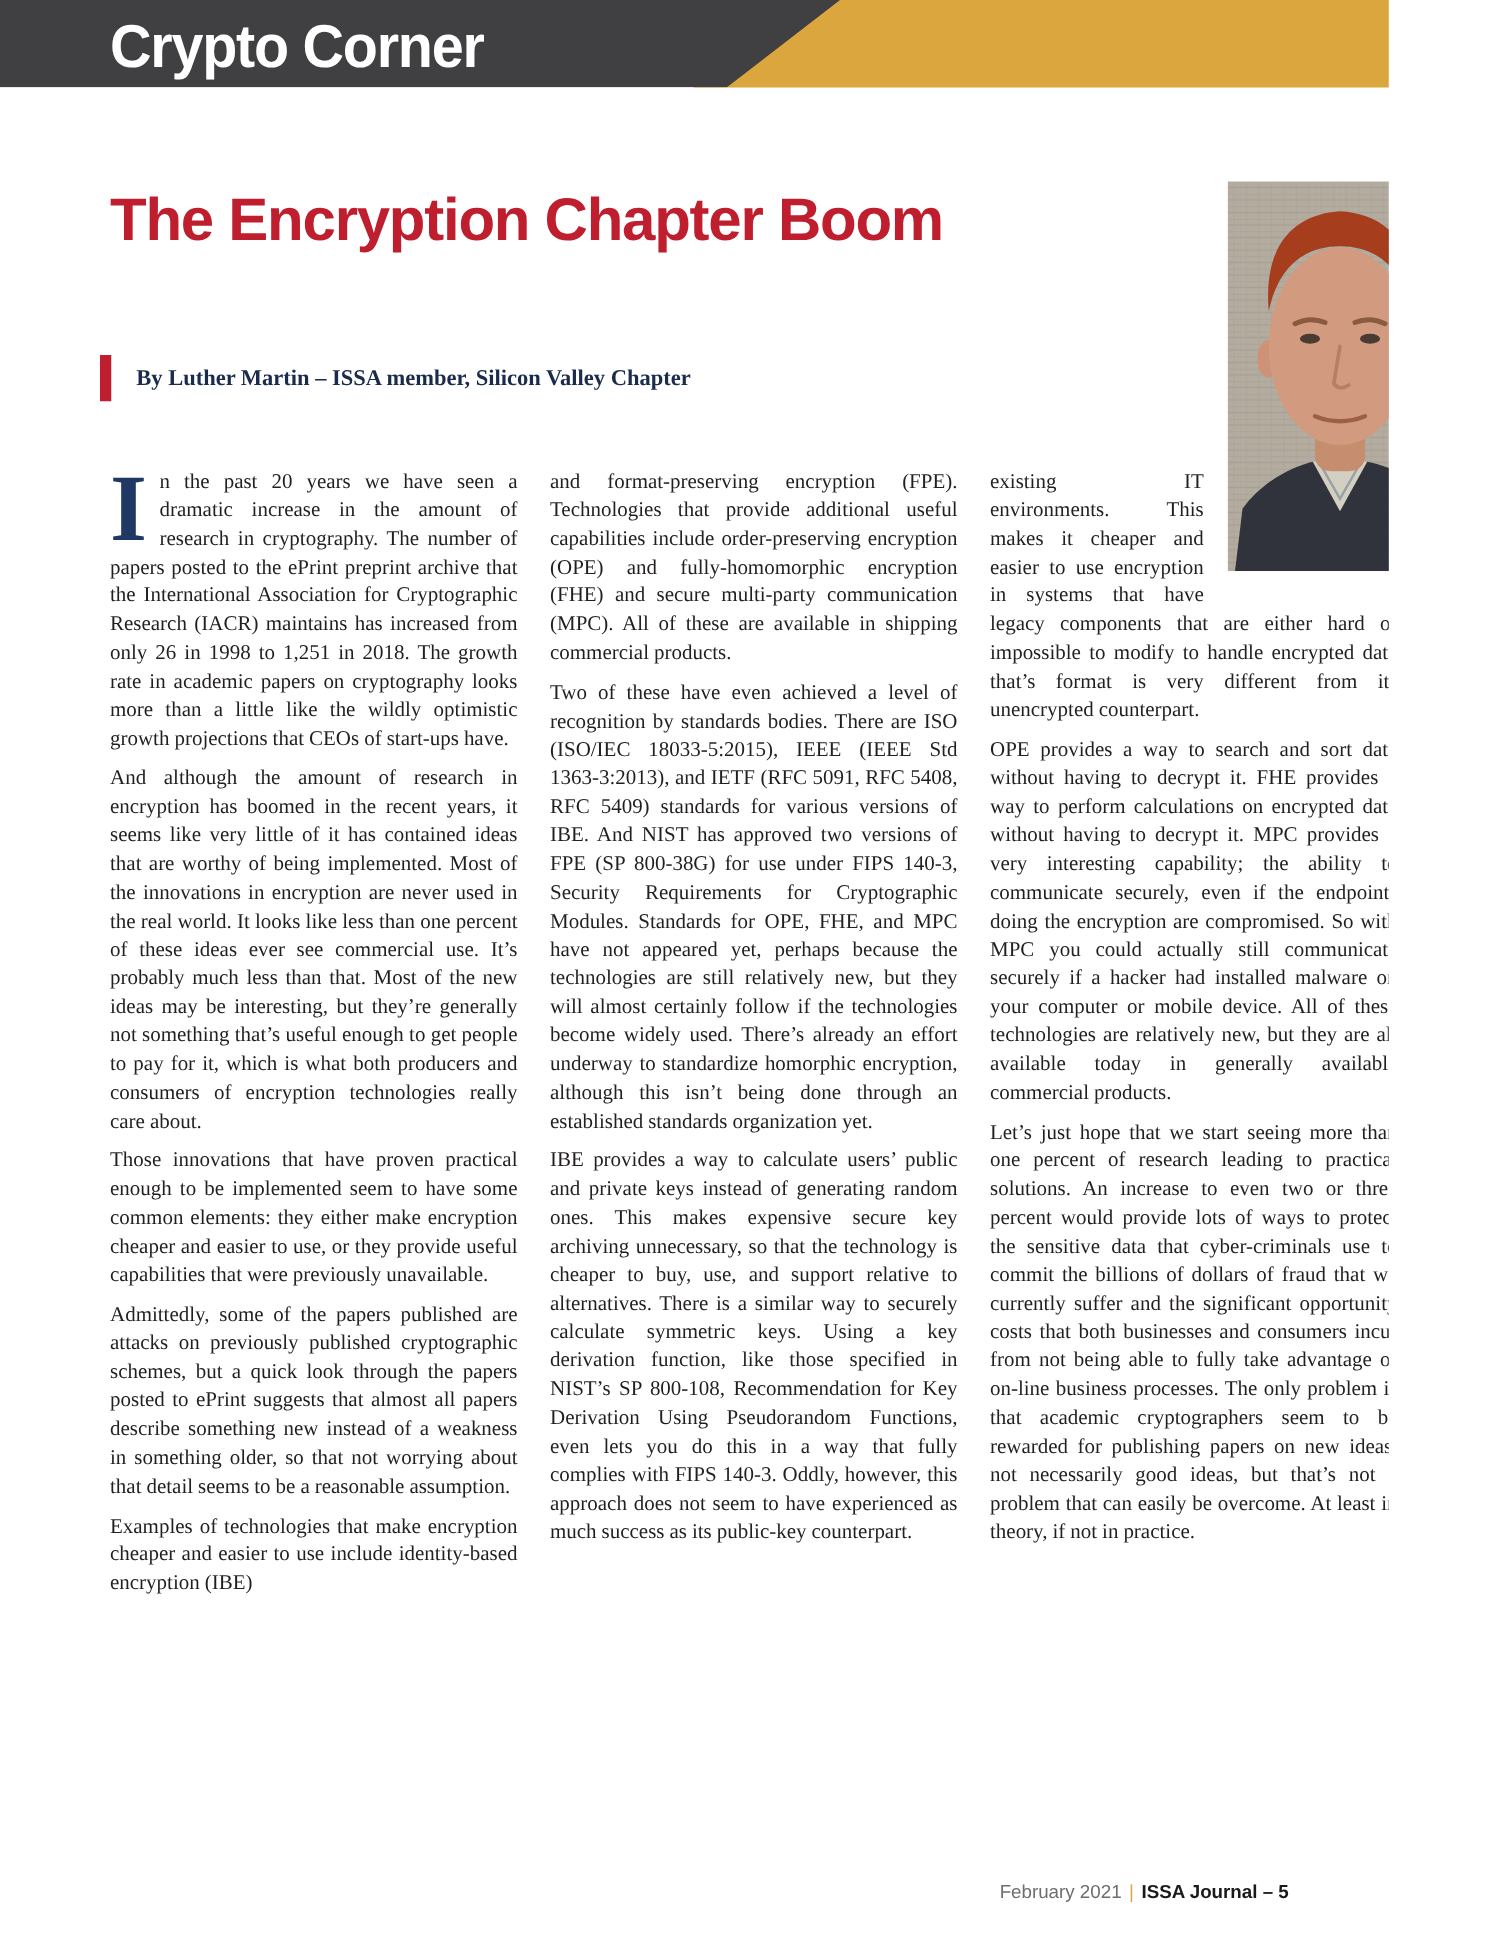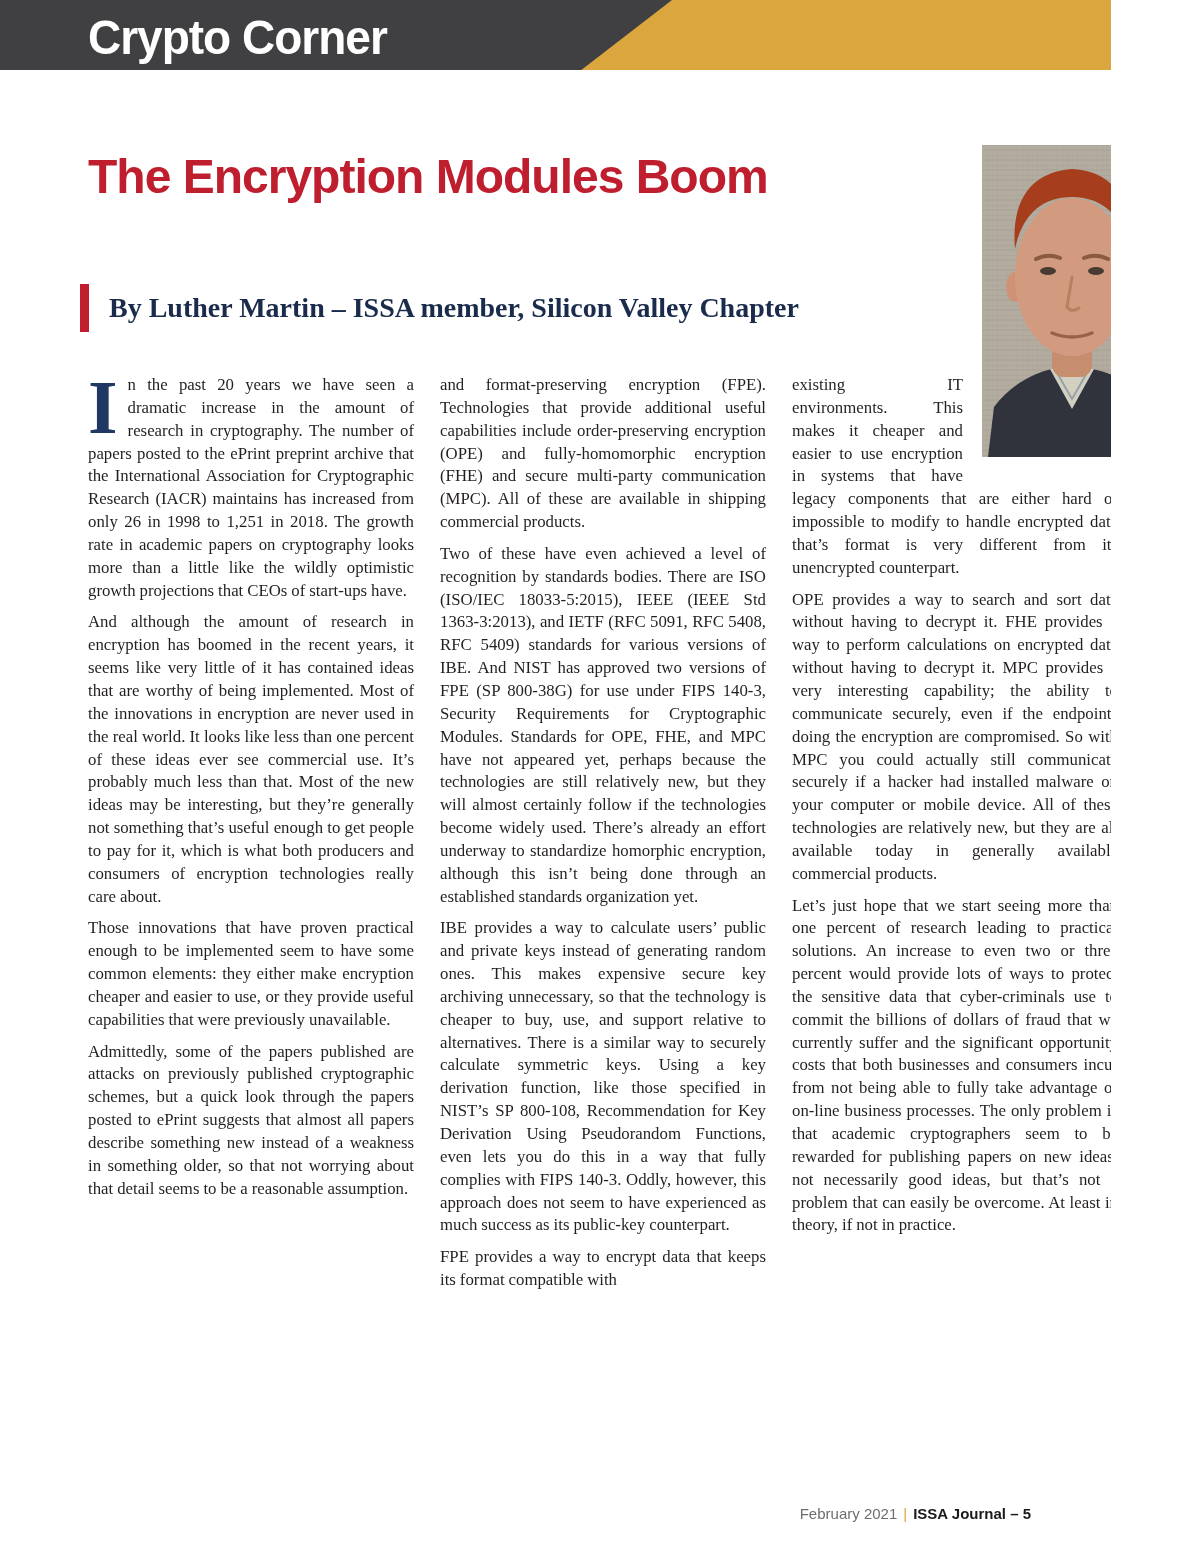--- a/index.html
+++ b/index.html
@@ -64,21 +64,21 @@
     color:var(--title-red);
     line-height:1.05;
     white-space:nowrap;
   }
   .byline{
     position:absolute;left:80px;top:284px;
     border-left:9px solid var(--title-red);
     padding:8px 0 8px 20px;
     font-family:"Liberation Serif", serif;
     font-weight:700;
-    font-size:28px;
+    font-size:18px;
     color:var(--byline-navy);
     white-space:nowrap;
   }
 
   
   .columns{
     position:absolute;left:88px;top:374px;width:1032px;
     display:flex;gap:26px;
   }
   .col{width:326px;flex:0 0 326px;}
@@ -157,42 +157,42 @@
       <ellipse cx="66" cy="126" rx="8" ry="4" fill="#4a3b32"></ellipse>
       <ellipse cx="114" cy="126" rx="8" ry="4" fill="#4a3b32"></ellipse>
 
       <path d="M90 132 L85 162 Q90 168 97 163" fill="none" stroke="#b97f63" stroke-width="3" stroke-linecap="round"></path>
 
       <path d="M70 188 Q90 196 110 188" fill="none" stroke="#9c5f48" stroke-width="3.5" stroke-linecap="round"></path>
     </svg>
   </div>
   <div class="gold-strip"></div>
 
-  <h2 class="article-title">The Encryption Modules Boom</h2>
+  <h2 class="article-title">The Encryption Chapter Boom</h2>
 
   <div class="byline">
     <span>By Luther Martin – ISSA member, Silicon Valley Chapter</span>
   </div>
 
   <main class="columns">
 
     <section class="col">
       <p class="para">
         <span class="dropcap">I</span><span>n the past 20 years we have seen a dramatic increase in the amount of research in cryptography. The number of papers posted to the ePrint preprint archive that the International Association for Cryptographic Research (IACR) maintains has increased from only 26 in 1998 to 1,251 in 2018. The growth rate in academic papers on cryptography looks more than a little like the wildly optimistic growth projections that CEOs of start-ups have.</span>
       </p>
       <p class="para">And although the amount of research in encryption has boomed in the recent years, it seems like very little of it has contained ideas that are worthy of being implemented. Most of the innovations in encryption are never used in the real world. It looks like less than one percent of these ideas ever see commercial use. It’s probably much less than that. Most of the new ideas may be interesting, but they’re generally not something that’s useful enough to get people to pay for it, which is what both producers and consumers of encryption technologies really care about.</p>
       <p class="para">Those innovations that have proven practical enough to be implemented seem to have some common elements: they either make encryption cheaper and easier to use, or they provide useful capabilities that were previously unavailable.</p>
       <p class="para">Admittedly, some of the papers published are attacks on previously published cryptographic schemes, but a quick look through the papers posted to ePrint suggests that almost all papers describe something new instead of a weakness in something older, so that not worrying about that detail seems to be a reasonable assumption.</p>
+      <p class="para">Examples of technologies that make encryption cheaper and easier to use include identity-based encryption (IBE)</p>
     </section>
 
     <section class="col">
       <p class="para">and format-preserving encryption (FPE). Technologies that provide additional useful capabilities include order-preserving encryption (OPE) and fully-homomorphic encryption (FHE) and secure multi-party communication (MPC). All of these are available in shipping commercial products.</p>
       <p class="para">Two of these have even achieved a level of recognition by standards bodies. There are ISO (ISO/IEC 18033-5:2015), IEEE (IEEE Std 1363-3:2013), and IETF (RFC 5091, RFC 5408, RFC 5409) standards for various versions of IBE. And NIST has approved two versions of FPE (SP 800-38G) for use under FIPS 140-3, Security Requirements for Cryptographic Modules. Standards for OPE, FHE, and MPC have not appeared yet, perhaps because the technologies are still relatively new, but they will almost certainly follow if the technologies become widely used. There’s already an effort underway to standardize homorphic encryption, although this isn’t being done through an established standards organization yet.</p>
       <p class="para">IBE provides a way to calculate users’ public and private keys instead of generating random ones. This makes expensive secure key archiving unnecessary, so that the technology is cheaper to buy, use, and support relative to alternatives. There is a similar way to securely calculate symmetric keys. Using a key derivation function, like those specified in NIST’s SP 800-108, Recommendation for Key Derivation Using Pseudorandom Functions, even lets you do this in a way that fully complies with FIPS 140-3. Oddly, however, this approach does not seem to have experienced as much success as its public-key counterpart.</p>
-      <p class="para">FPE provides a way to encrypt data that keeps its format compatible with</p>
     </section>
 
     <section class="col">
       <p class="para">
         <span class="wrap-spacer"></span><span>existing IT environments. This makes it cheaper and easier to use encryption in systems that have legacy components that are either hard or impossible to modify to handle encrypted data that’s format is very different from its unencrypted counterpart.</span>
       </p>
       <p class="para">OPE provides a way to search and sort data without having to decrypt it. FHE provides a way to perform calculations on encrypted data without having to decrypt it. MPC provides a very interesting capability; the ability to communicate securely, even if the endpoints doing the encryption are compromised. So with MPC you could actually still communicate securely if a hacker had installed malware on your computer or mobile device. All of these technologies are relatively new, but they are all available today in generally available commercial products.</p>
       <p class="para">Let’s just hope that we start seeing more than one percent of research leading to practical solutions. An increase to even two or three percent would provide lots of ways to protect the sensitive data that cyber-criminals use to commit the billions of dollars of fraud that we currently suffer and the significant opportunity costs that both businesses and consumers incur from not being able to fully take advantage of on-line business processes. The only problem is that academic cryptographers seem to be rewarded for publishing papers on new ideas, not necessarily good ideas, but that’s not a problem that can easily be overcome. At least in theory, if not in practice.</p>
     </section>
 

